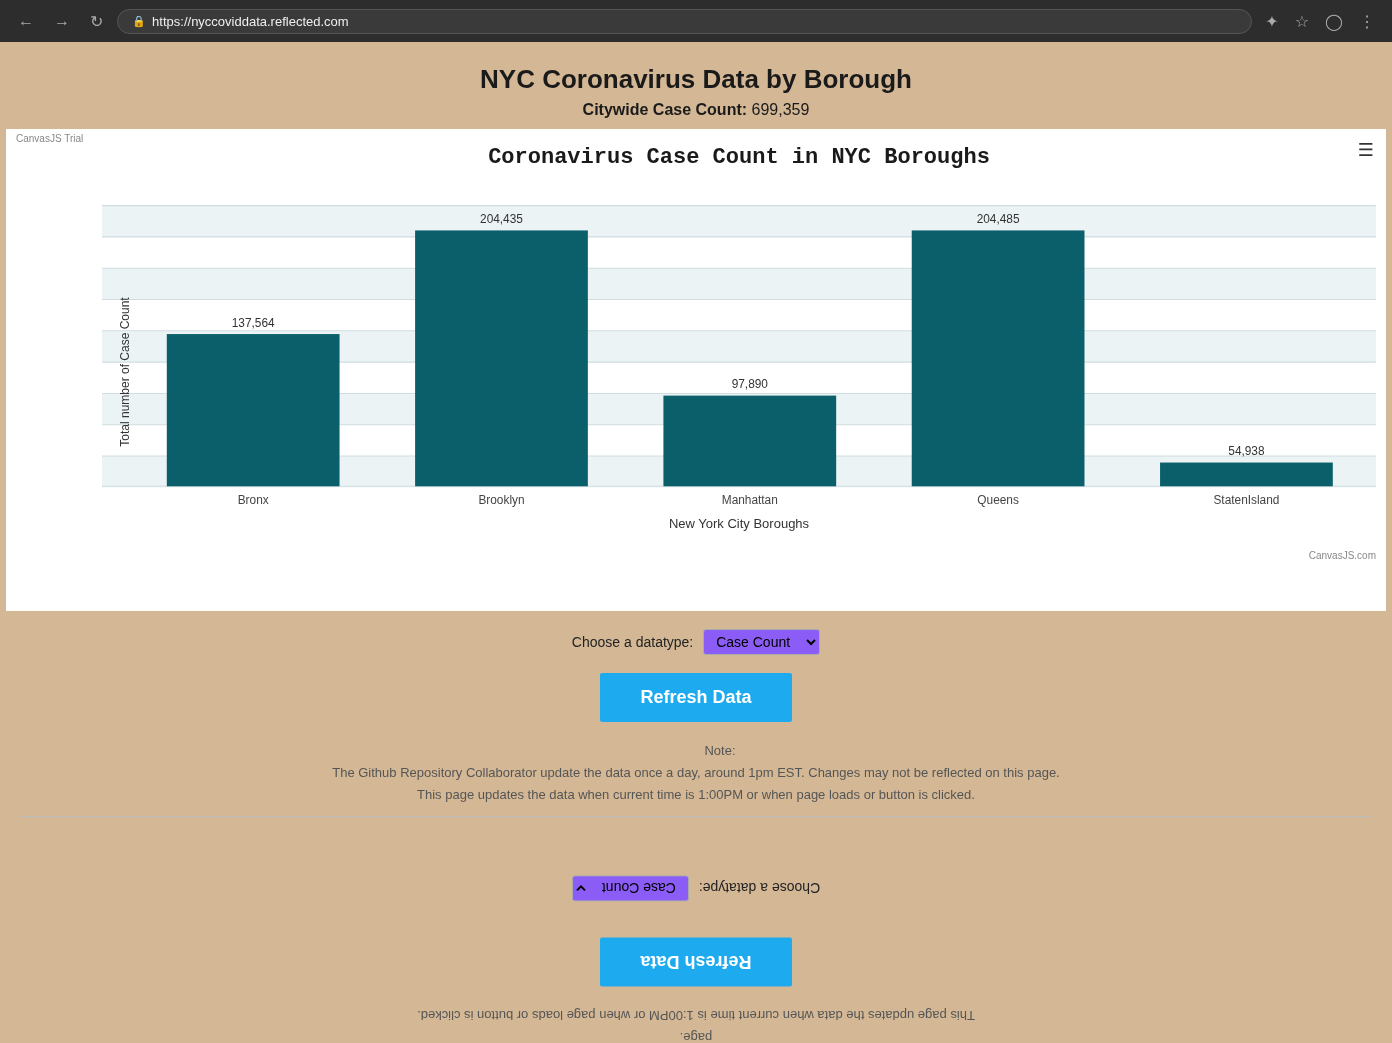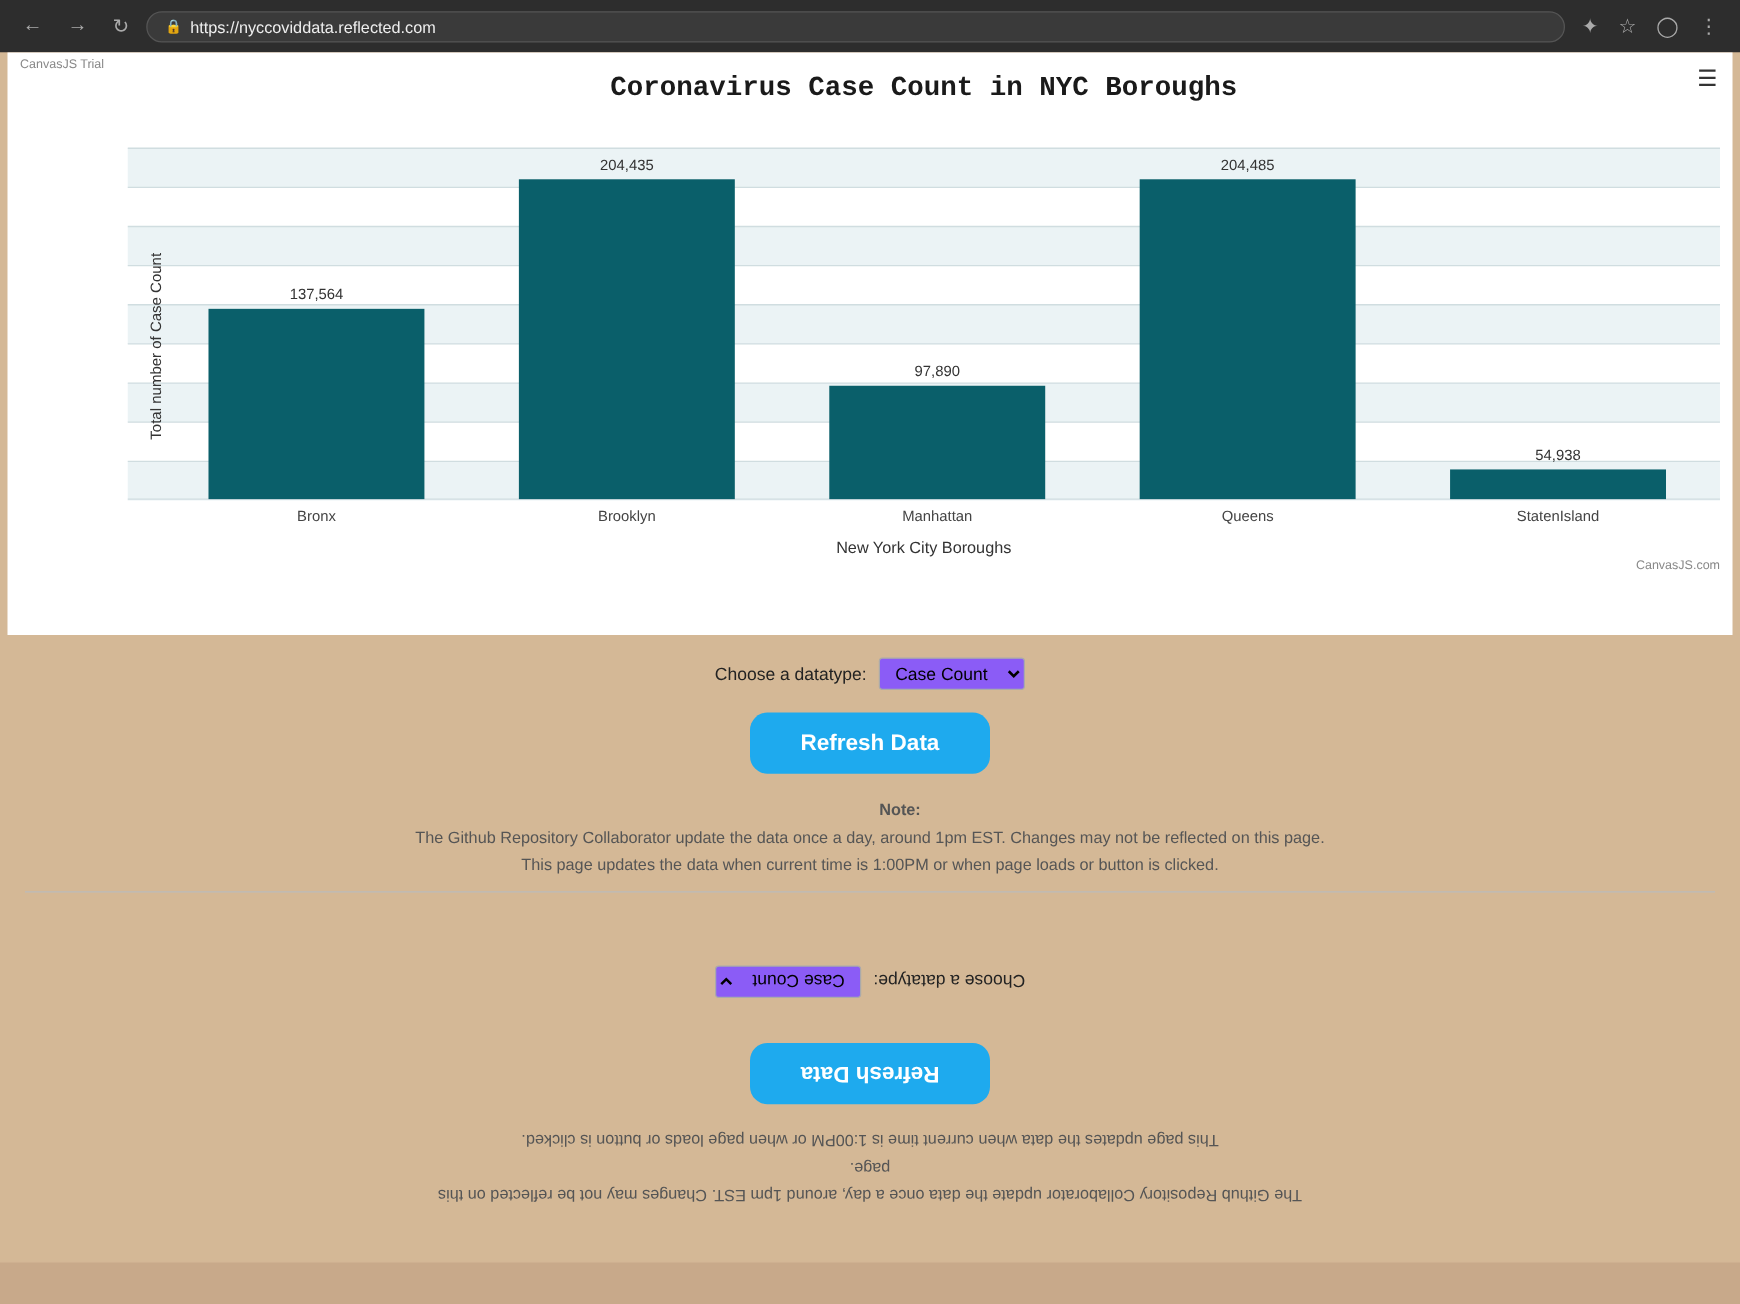--- a/index.html
+++ b/index.html
@@ -128,21 +128,21 @@
     .x-axis-label {
       text-align: center;
       font-size: 13px;
       color: #333;
       margin-top: 4px;
     }
     .canvasjs-credit {
       text-align: right;
       font-size: 10px;
       color: #888;
-      margin-top: 2px;
+      margin-top: 19px;
     }
 
     
     .controls-area {
       text-align: center;
       padding: 18px 0 10px;
     }
     .datatype-row {
       margin-bottom: 18px;
       font-size: 14px;
@@ -157,35 +157,35 @@
       padding: 3px 8px;
       border: 1px solid #aaa;
       border-radius: 3px;
       background: #8b5cf6;
       cursor: pointer;
     }
     .refresh-btn {
       background: #1eaaee;
       color: white;
       border: none;
-      border-radius: 14px;
+      border-radius: 2px;
       font-size: 18px;
       font-weight: bold;
       padding: 14px 40px;
       cursor: pointer;
       margin-bottom: 18px;
     }
 
     .note-area {
       font-size: 13px;
       color: #555;
       text-align: center;
       line-height: 1.7;
     }
-    .note-label { font-weight: bold; margin-left: 48px; }
+    .note-label { font-weight: normal; margin-left: 48px; }
 
     
     .flipped-section {
       background: #d4b896;
       padding: 20px 0;
       transform: scaleX(-1) scaleY(-1);
       margin-top: 20px;
     }
     .flipped-inner {
       max-width: 700px;
@@ -231,20 +231,27 @@
   <div class="browser-actions">
     <button class="browser-action-btn">✦</button>
     <button class="browser-action-btn">☆</button>
     <button class="browser-action-btn">◯</button>
     <button class="browser-action-btn">⋮</button>
   </div>
 </div>
 
 <div class="page-body">
 
+  <div class="page-header">
+    <div class="page-title">NYC Coronavirus Data by Borough</div>
+    <div class="citywide-count">
+      <strong>Citywide Case Count:</strong>
+      <span class="count-value">699,359</span>
+    </div>
+  </div>
 
   <div class="chart-container">
     <span class="canvasjs-trial">CanvasJS Trial</span>
     <div class="chart-menu">☰</div>
     <div class="chart-title">Coronavirus Case Count in NYC Boroughs</div>
 
     <div class="chart-svg-wrapper">
       <span class="y-axis-label">Total number of Case Count</span>
 
       <svg id="bar-chart" width="100%" viewBox="0 0 1180 300">

